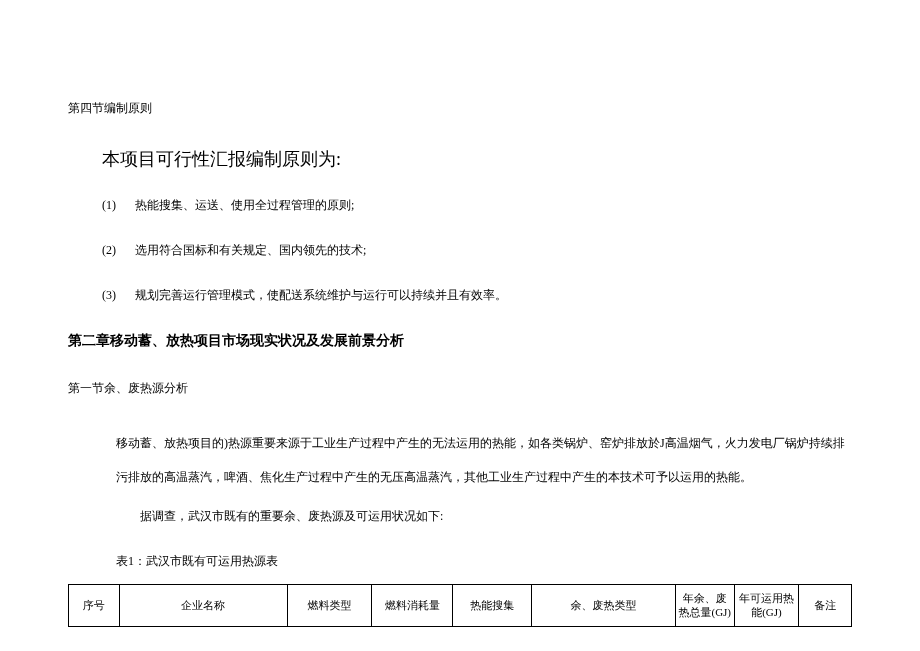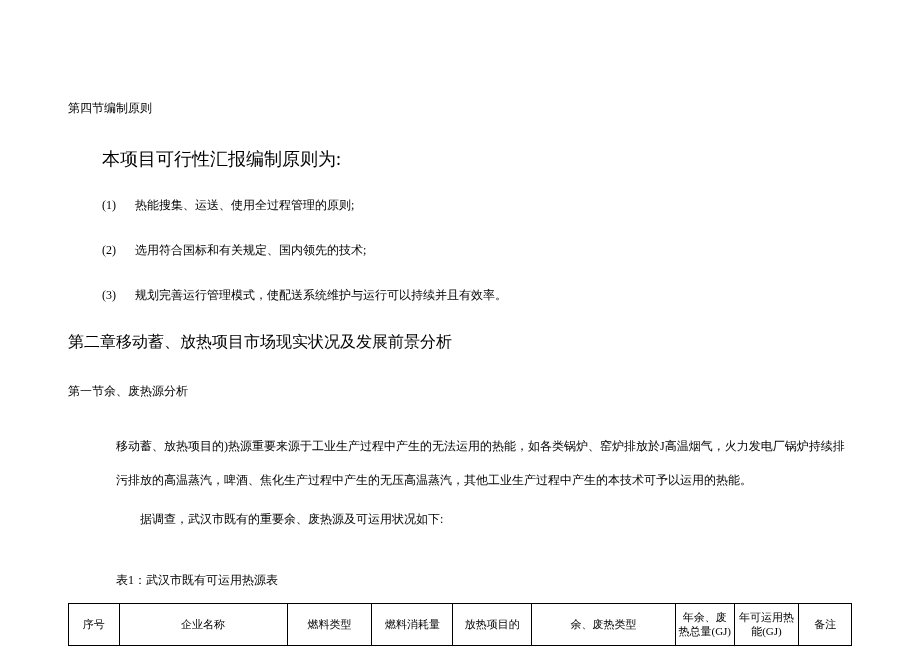--- a/index.html
+++ b/index.html
@@ -28,39 +28,39 @@
       font-size: 12px;
       margin-bottom: 28px;
       padding-left: 34px;
       margin-top: 8px;
     }
     .num-label {
       display: inline-block;
       width: 30px;
     }
     .chapter-heading {
-      font-size: 16px;
-      font-weight: normal;
+      font-size: 14px;
+      font-weight: bold;
       margin-bottom: 30px;
       margin-top: 2px;
     }
     .sub-section-heading {
       font-size: 12px;
       margin-bottom: 30px;
     }
     .paragraph {
       font-size: 12px;
       line-height: 2.8;
       margin-bottom: 14px;
       padding-left: 48px;
       text-indent: 0;
     }
     .indented-line {
       font-size: 12px;
-      margin-bottom: 44px;
+      margin-bottom: 28px;
       padding-left: 72px;
     }
     .table-caption {
       font-size: 12px;
       margin-bottom: 14px;
       padding-left: 48px;
     }
     table {
       border-collapse: collapse;
       width: 100%;
@@ -117,20 +117,20 @@
 
 <div class="table-caption">表1：武汉市既有可运用热源表</div>
 
 <table>
   <thead>
     <tr>
       <th class="col-0">序号</th>
       <th class="col-1">企业名称</th>
       <th class="col-2">燃料类型</th>
       <th class="col-3">燃料消耗量</th>
-      <th class="col-4">放热项目的</th>
+      <th class="col-4">热能搜集</th>
       <th class="col-5">余、废热类型</th>
       <th class="col-6">年余、废热总量(GJ)</th>
       <th class="col-7">年可运用热能(GJ)</th>
       <th class="col-8">备注</th>
     </tr>
   </thead>
 </table>
 
 </body></html>

